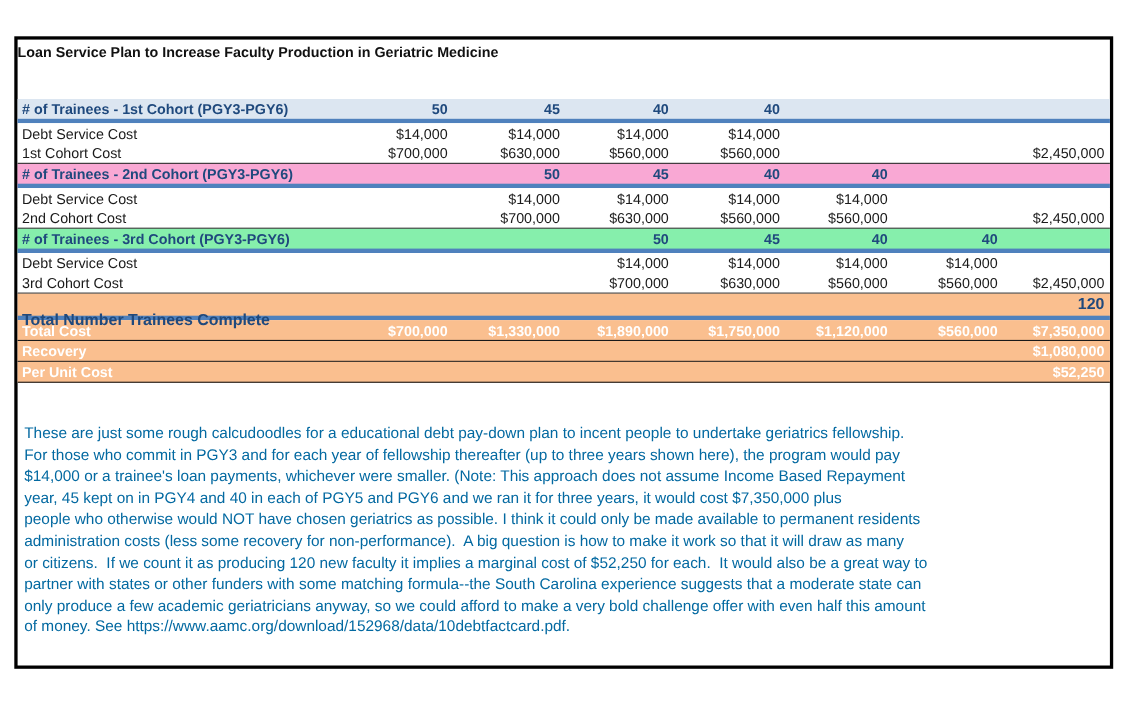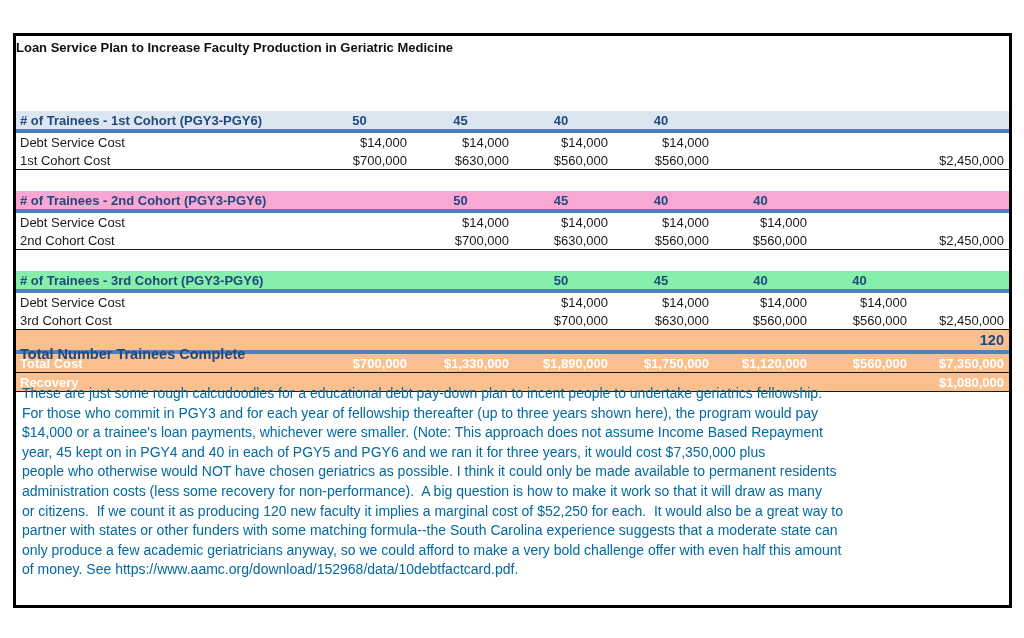--- a/index.html
+++ b/index.html
@@ -15,22 +15,22 @@
     position:absolute;top:4px;left:0;right:0;
     font-weight:bold;font-size:13px;color:#111;
   }
   .tbl{position:absolute;top:54px;left:0;right:0;}
   .row{display:flex;align-items:center;box-sizing:border-box;}
   .cell{box-sizing:border-box;overflow:hidden;white-space:nowrap;}
   .c0{width:296px;padding-left:4px;text-align:left;}
   .c1{width:100px}.c2{width:102px}.c3{width:99px}.c4{width:101px}.c5{width:98px}.c6{width:100px}
   .c7{flex:1;}
   .v{text-align:right;padding-right:5px;font-size:13px;}
-  .r-h{height:22px;font-weight:bold;color:#1F497D;border-bottom:4px solid #4F81BD;font-size:13px;margin-top:21px;}
-  .r-h .v{font-weight:bold;color:#1F497D;text-align:center;}
+  .r-h{height:22px;font-weight:bold;color:#1F497D;border-bottom:4px solid #4F81BD;font-size:13px;}
+  .r-h .v{font-weight:bold;color:#1F497D;}
   .bg-blue{background:#DCE6F1}
   .bg-pink{background:#f9a8d4}
   .bg-green{background:#86efac}
   .r-d{height:18px;font-size:13px;background:#fff;}
   .sep{border-bottom:1px solid #1a1a1a;height:19px;}
   .r-tt{height:24px;background:#FABF8F;border-bottom:4px solid #4F81BD;}
   .r-tt .c0{font-size:14.5px;font-weight:bold;color:#1F497D;margin-top:28px;}
   .r-tt .v{font-size:14.5px;font-weight:bold;color:#1F497D;}
   .r-m{height:19px;background:#FABF8F;color:#fff;font-weight:bold;border-bottom:1px solid #1a1a1a;}
   .r-m .c0{font-size:13px;}
@@ -172,20 +172,30 @@
       <div class="cell c0">Recovery</div>
       <div class="cell v c1"></div>
       <div class="cell v c2"></div>
       <div class="cell v c3"></div>
       <div class="cell v c4"></div>
       <div class="cell v c5"></div>
       <div class="cell v c6"></div>
       <div class="cell v c7">$1,080,000</div>
     </div>
 
+    <div class="row r-m">
+      <div class="cell c0">Per Unit Cost</div>
+      <div class="cell v c1"></div>
+      <div class="cell v c2"></div>
+      <div class="cell v c3"></div>
+      <div class="cell v c4"></div>
+      <div class="cell v c5"></div>
+      <div class="cell v c6"></div>
+      <div class="cell v c7">$52,250</div>
+    </div>
 
   </div>
 
   <div class="note">
     <div class="note-line">These are just some rough calcudoodles for a educational debt pay-down plan to incent people to undertake geriatrics fellowship.</div>
     <div class="note-line">For those who commit in PGY3 and for each year of fellowship thereafter (up to three years shown here), the program would pay</div>
     <div class="note-line">$14,000 or a trainee's loan payments, whichever were smaller. (Note: This approach does not assume Income Based Repayment</div>
     <div class="note-line">year, 45 kept on in PGY4 and 40 in each of PGY5 and PGY6 and we ran it for three years, it would cost $7,350,000 plus</div>
     <div class="note-line">people who otherwise would NOT have chosen geriatrics as possible. I think it could only be made available to permanent residents</div>
     <div class="note-line">administration costs (less some recovery for non-performance).  A big question is how to make it work so that it will draw as many</div>

